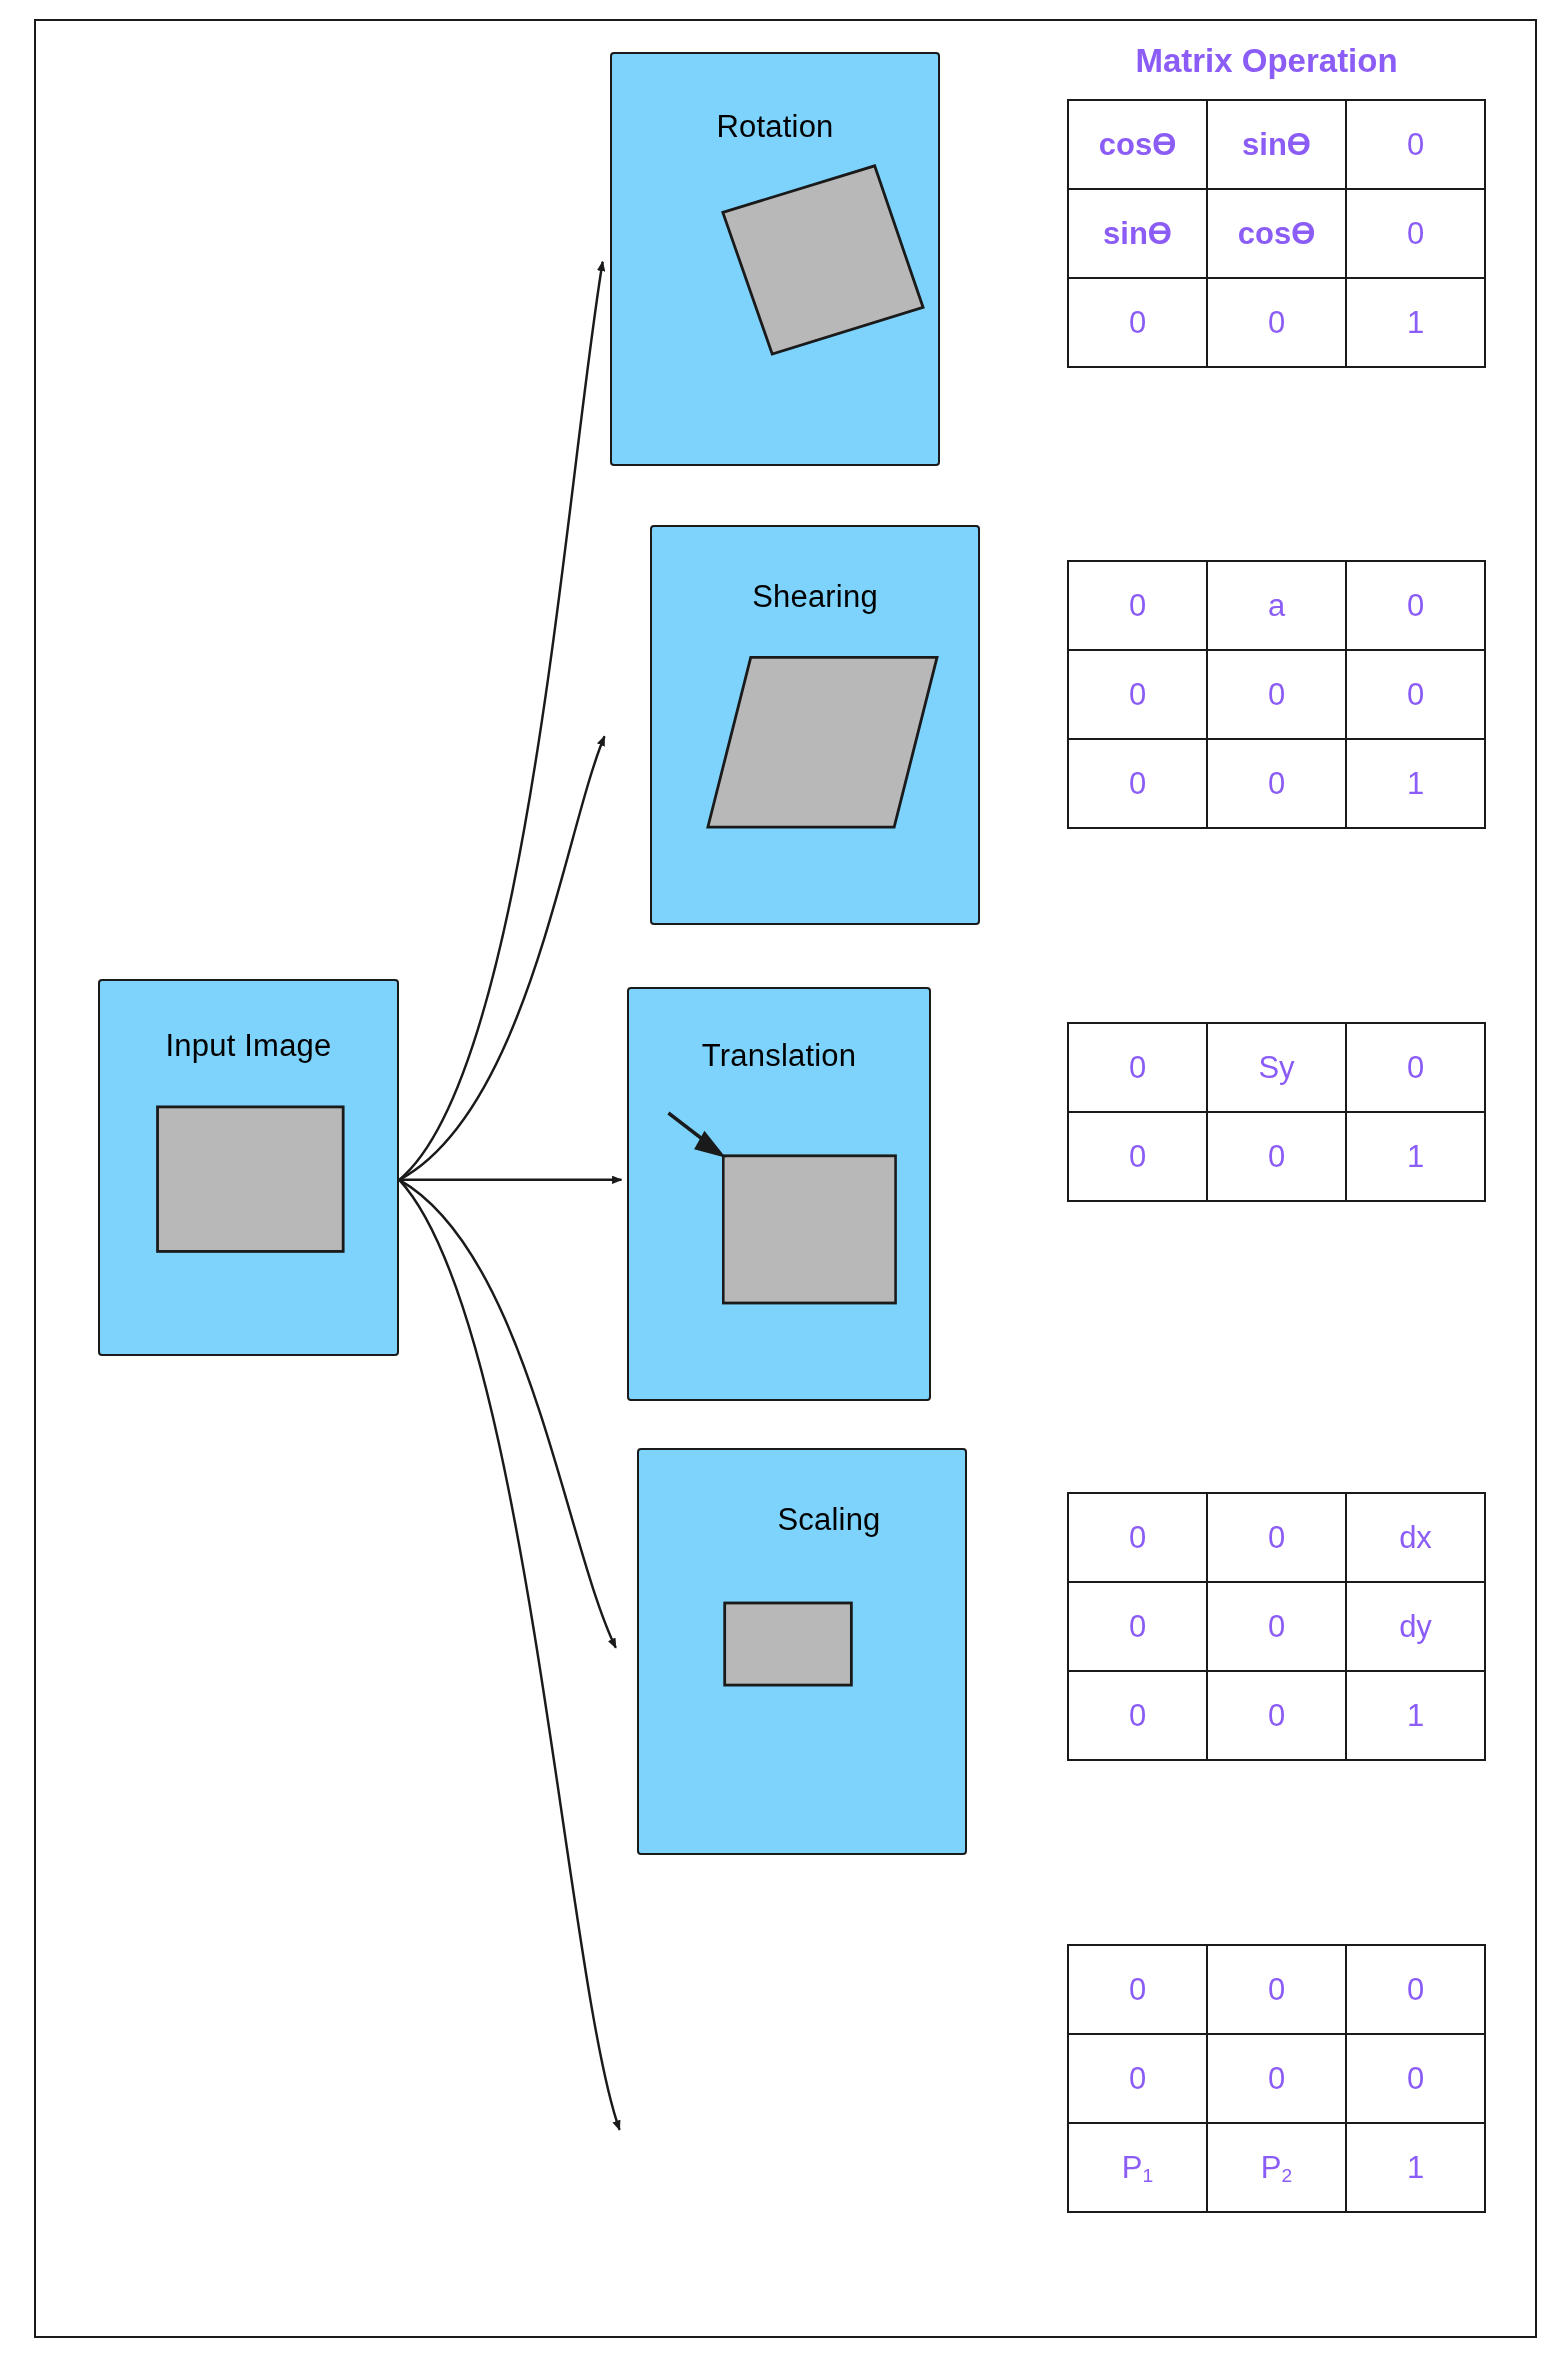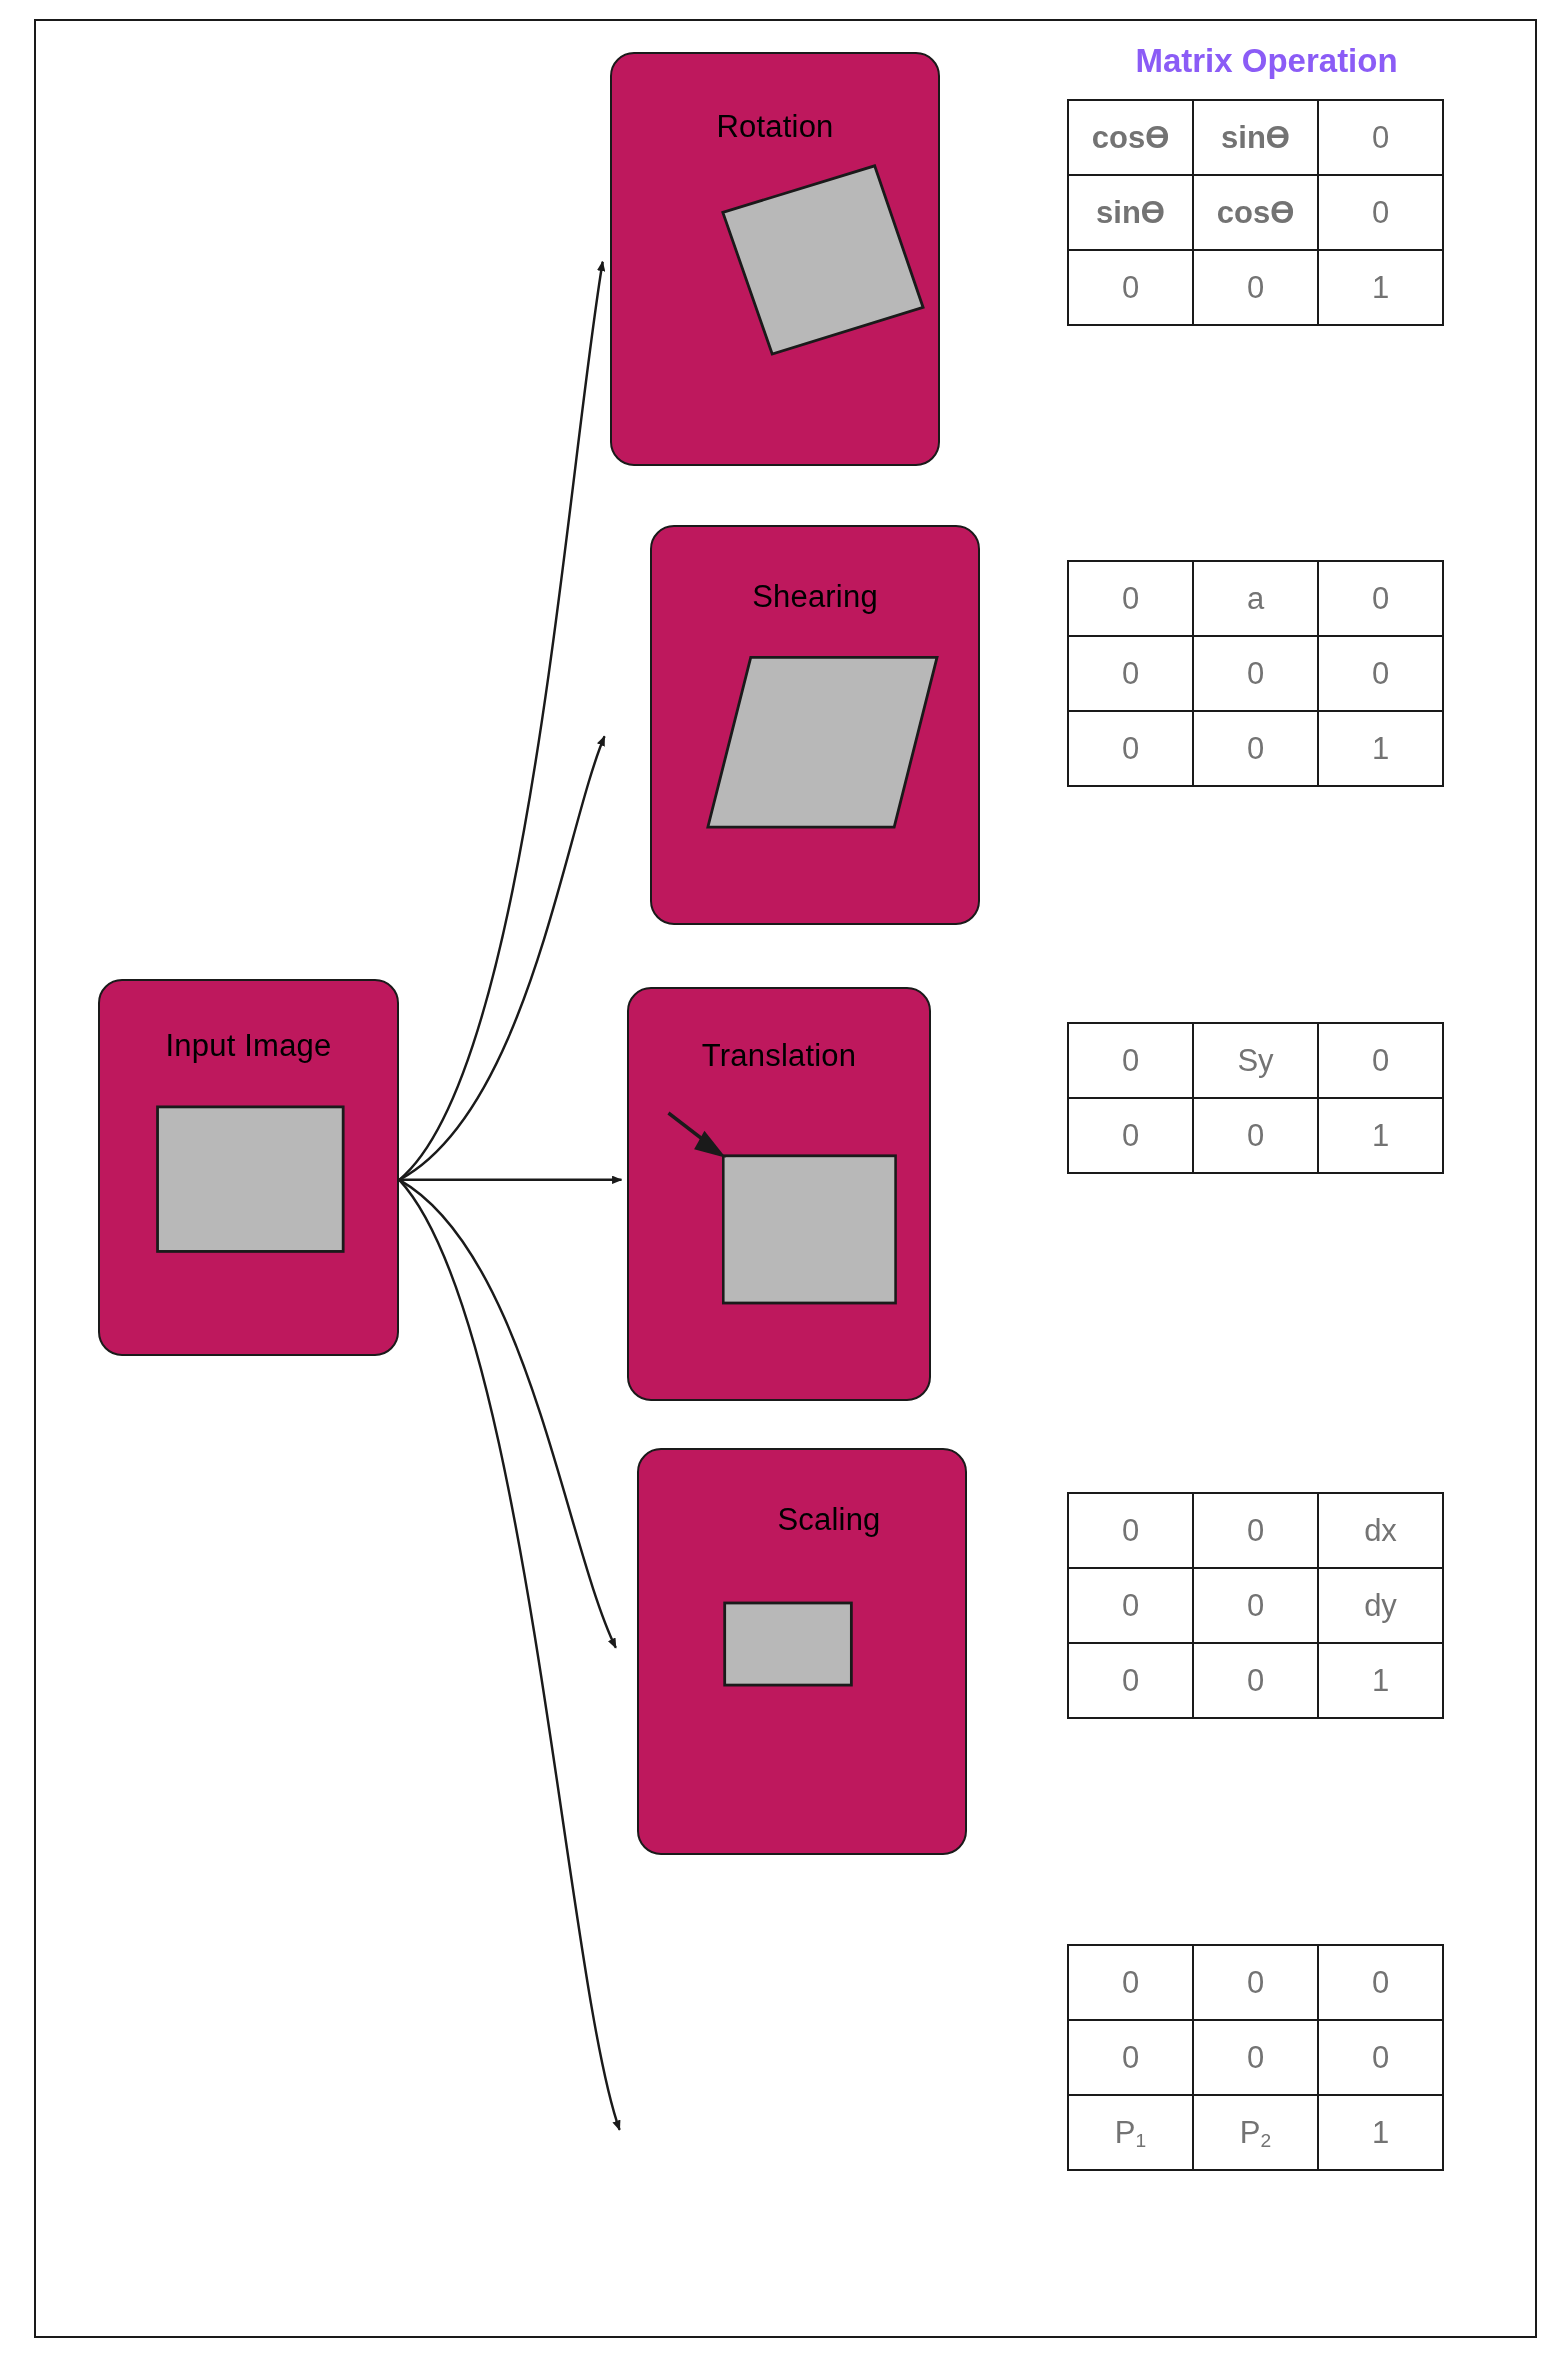--- a/index.html
+++ b/index.html
@@ -30,22 +30,22 @@
   .edges {
     position: absolute;
     left: 0; top: 0;
     width: 1565px;
     height: 2370px;
     pointer-events: none;
   }
   .card {
     position: absolute;
     border: 2.4px solid #1a1a1a;
-    border-radius: 24px;
-    background: #be185d;
+    border-radius: 4px;
+    background: #7dd3fc;
     box-sizing: border-box;
   }
   .card-title {
     position: absolute;
     left: 0;
     width: 100%;
     text-align: center;
     font-size: 31px;
     color: #000000;
     letter-spacing: 0.2px;
@@ -68,22 +68,22 @@
   table.matrix {
     position: absolute;
     border-collapse: collapse;
     table-layout: fixed;
   }
   table.matrix td {
     border: 2.4px solid #1a1a1a;
     text-align: center;
     vertical-align: middle;
     font-size: 31px;
-    color: #737373;
-    padding: 0;
+    color: #8b5cf6;
+    padding: 7px;
     width: 123px;
     height: 73px;
     white-space: nowrap;
   }
   sub {
     font-size: 0.62em;
     vertical-align: baseline;
     position: relative;
     bottom: -0.25em;
   }

